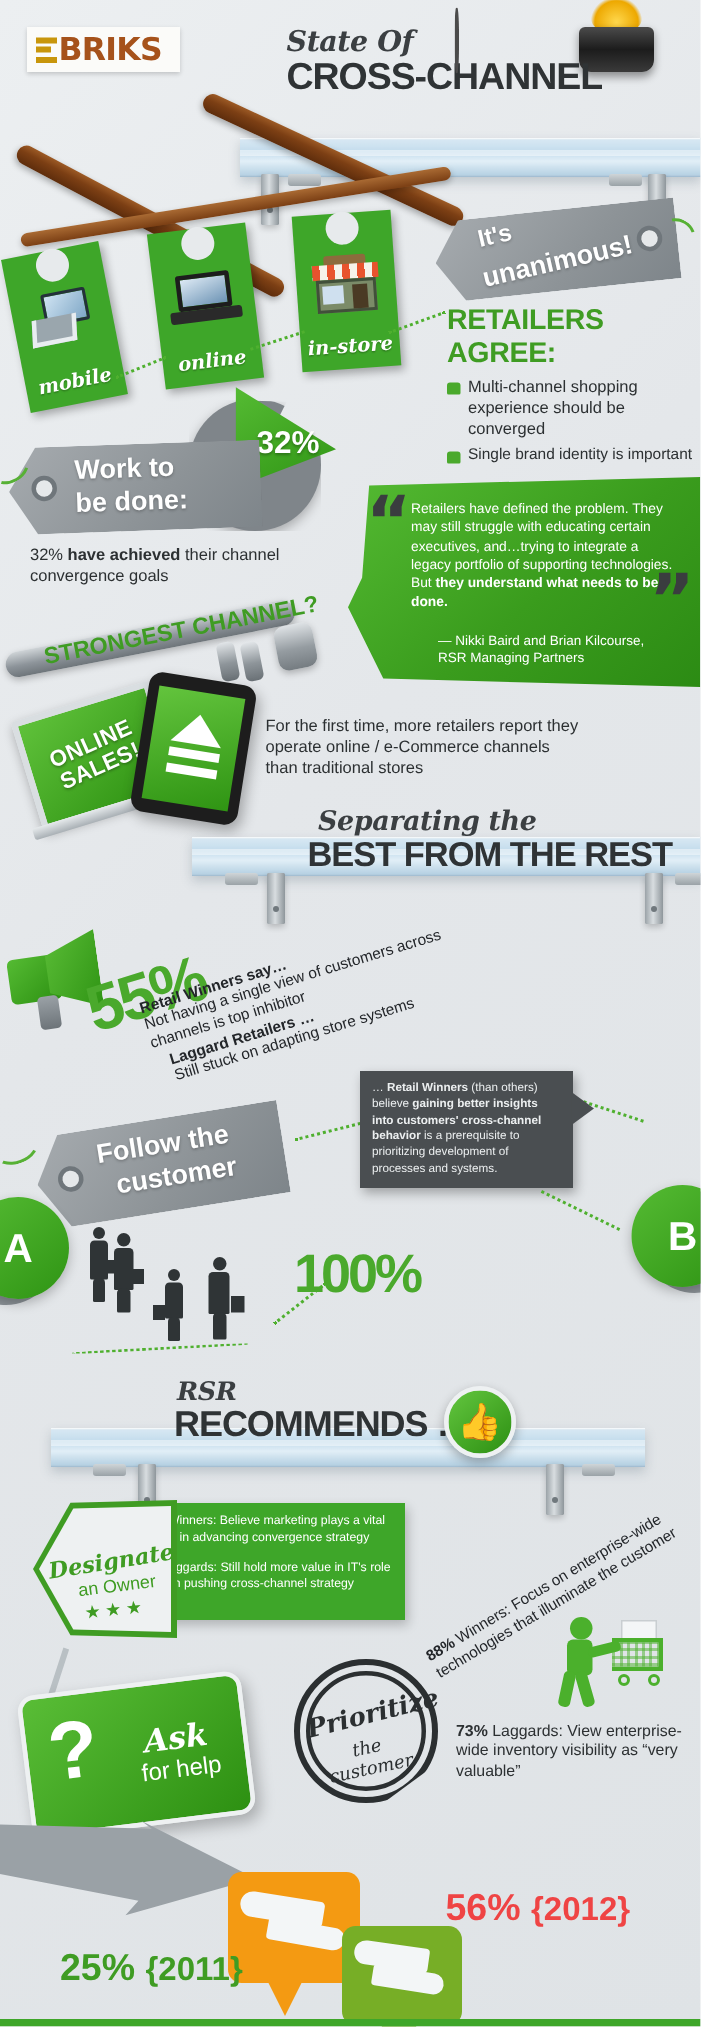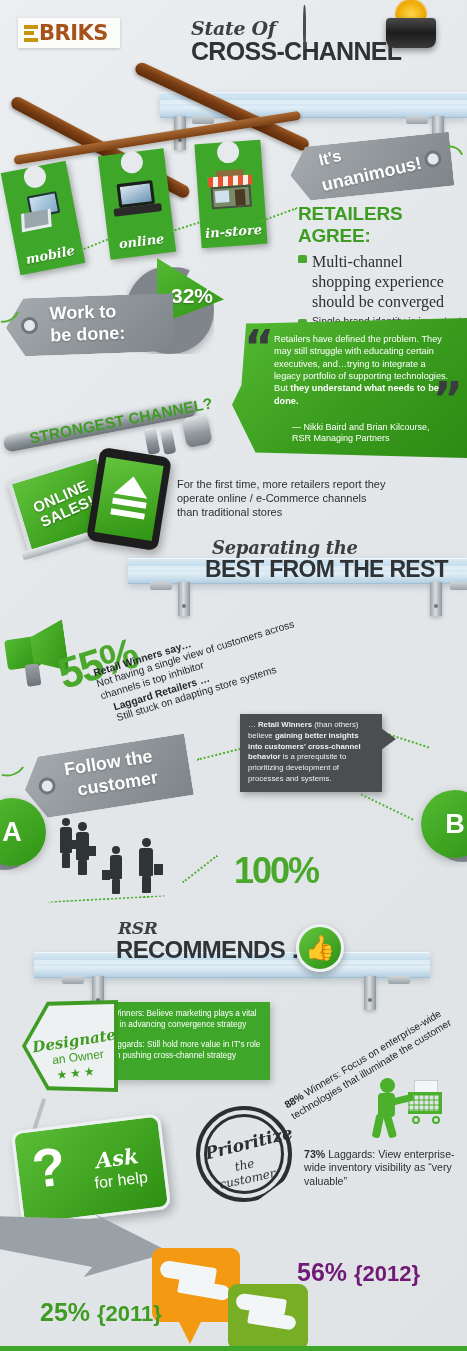--- a/index.html
+++ b/index.html
@@ -477,21 +477,21 @@
     <div class="hole" style="right:10px; top:17px;"></div>
     <div class="lbl" style="position:absolute; left:30px; top:5px; font-size:16px; transform:rotate(-7deg);">It's</div>
     <div class="lbl" style="position:absolute; left:30px; top:24px; font-size:18px; transform:rotate(-7deg);">unanimous!</div>
   </div>
   <div class="string" style="left:440px; top:146px; width:24px;height:20px; transform:rotate(30deg);"></div>
 
   <div style="position:absolute; left:298px; top:203px; width:166px;">
     <div class="gbold" style="font-size:19px; letter-spacing:-.2px;">RETAILERS AGREE:</div>
     <div style="display:flex; gap:5px; margin-top:5px;">
       <span style="flex:none;width:9px;height:8px;background:#4aa92c;border-radius:2px 2px 1px 1px;margin-top:3px;"></span>
-      <span class="body-txt" style="font-size:16px;font-family:Liberation Serif, serif;">Multi-channel shopping experience should be converged</span>
+      <span class="body-txt" style="font-size:11px;">Multi-channel shopping experience should be converged</span>
     </div>
     <div style="display:flex; gap:5px; margin-top:4px;">
       <span style="flex:none;width:9px;height:8px;background:#4aa92c;border-radius:2px 2px 1px 1px;margin-top:3px;"></span>
       <span class="body-txt" style="font-size:10.3px;">Single brand identity is important</span>
     </div>
   </div>
 
   <div id="pie">
     <div class="greyfull"></div>
     <div class="slice"></div>
@@ -499,20 +499,23 @@
   </div>
 
   <div class="tag" style="left:6px; top:296px; width:168px; height:58px; transform:rotate(-2deg);
        clip-path:polygon(11% 0,100% 0,100% 100%,11% 100%,0 50%);">
     <div class="hole" style="left:15px; top:19px;"></div>
     <div class="lbl" style="position:absolute; left:44px; top:6px; font-size:18px;">Work to</div>
     <div class="lbl" style="position:absolute; left:44px; top:28px; font-size:18px;">be done:</div>
   </div>
   <div class="string" style="left:-8px; top:300px; width:28px;height:22px; transform:rotate(150deg);"></div>
 
+  <div class="body-txt" style="position:absolute; left:20px; top:364px; width:176px; font-size:11px;">
+    <span>32% </span><b>have achieved</b><span> their channel convergence goals</span>
+  </div>
 
   <div id="quote">
     <span class="qmark" style="left:12px; top:16px;">“</span>
     <div class="qtext">
       <span>Retailers have defined the problem. They may still struggle with educating certain executives, and…trying to integrate a legacy portfolio of supporting technologies. But </span><b>they understand what needs to be done.</b>
     </div>
     <span class="qmark" style="right:8px; bottom:44px;">”</span>
     <div class="qattr">
       <div>— Nikki Baird and Brian Kilcourse,</div>
       <div>RSR Managing Partners</div>
@@ -610,21 +613,21 @@
     <div class="pbag" style="left:48px;top:52px;width:8px;height:10px;"></div>
     <div class="phead" style="left:88px;top:20px;width:9px;height:9px;"></div>
     <div class="pbody" style="left:85px;top:30px;width:14px;height:28px;"></div>
     <div class="pbody" style="left:88px;top:57px;width:9px;height:18px;"></div>
     <div class="pbag" style="left:100px;top:46px;width:9px;height:11px;"></div>
   </div>
   <div class="dotpath" style="left:48px; top:898px; width:118px; border-radius:40%; transform:rotate(-3deg);"></div>
   <div class="dotpath" style="left:178px; top:868px; width:44px; transform:rotate(-38deg);"></div>
   <div class="dotpath" style="left:358px; top:806px; width:58px; transform:rotate(26deg);"></div>
 
-  <div style="position:absolute; left:196px; top:853px; width:160px;text-align:center;">
+  <div style="position:absolute; left:196px; top:831px; width:160px;">
     <div style="font-size:36px; font-weight:bold; color:#4aa92c; letter-spacing:-2px; line-height:1;">100%</div>
   </div>
 
   <div class="shelf" style="left:34px; top:952px; width:396px;">
     <div class="glass"></div>
     <div class="brk" style="left:58px;"></div>
     <div class="clip" style="left:28px;"></div>
     <div class="brk" style="left:330px;"></div>
     <div class="clip" style="left:354px;"></div>
   </div>
@@ -692,19 +695,19 @@
   </div>
   <div class="hsbub" id="hs-green">
     <div class="hand" style="left:8px; top:12px; width:50px; height:16px; transform:rotate(8deg);"></div>
     <div class="hand" style="left:20px; top:29px; width:48px; height:14px; border-radius:4px 12px 12px 4px; transform:rotate(9deg);"></div>
   </div>
 
   <div style="position:absolute; left:40px; top:1298px; font-size:25px; font-weight:bold; color:#3f9c23;">
     <span>25%</span>
     <span style="font-size:22px;">{2011}</span>
   </div>
-  <div style="position:absolute; left:297px; top:1258px; font-size:25px; font-weight:bold; color:#701a75;">
+  <div style="position:absolute; left:297px; top:1258px; font-size:25px; font-weight:bold; color:#ef4444;">
     <span>56%</span>
     <span style="font-size:22px;">{2012}</span>
   </div>
 
   <div id="footerline"></div>
 </div>
 
 </body></html>

